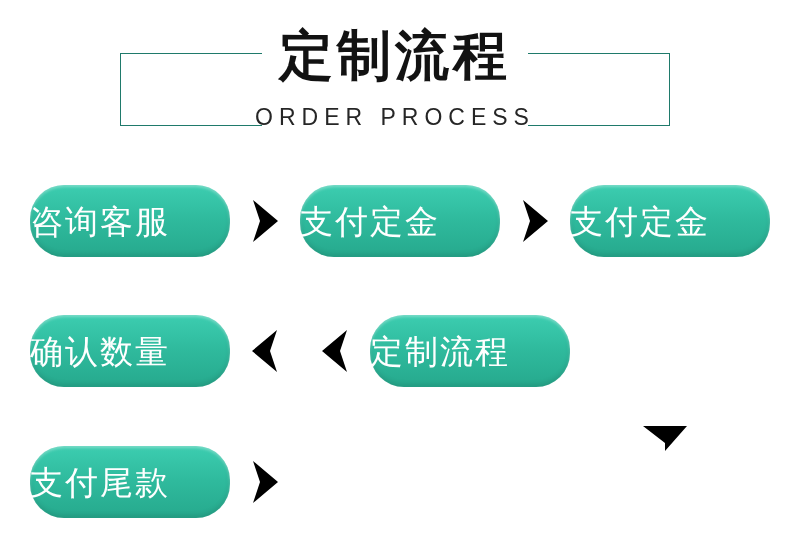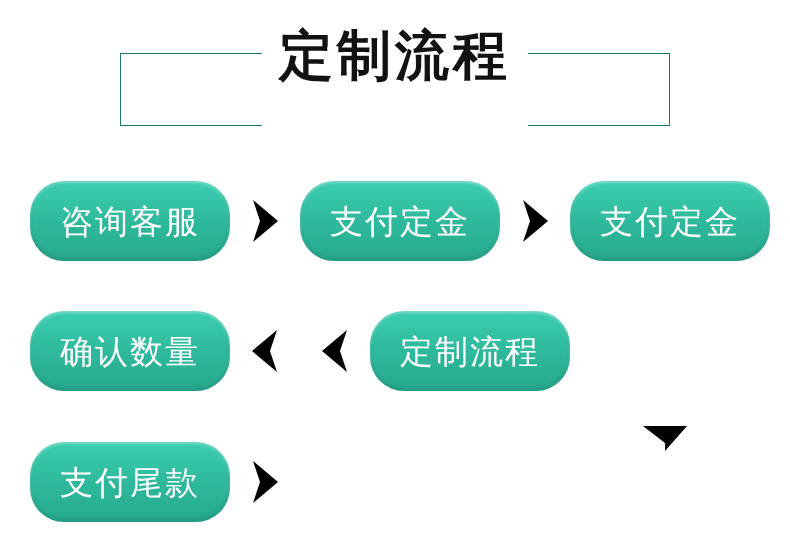--- a/index.html
+++ b/index.html
@@ -96,28 +96,28 @@
   }
   .row-1 { top: 24px; }
   .row-2 { top: 154px; }
   .row-3 { top: 285px; }
 
   .row-1 { padding-left: 30px; }
   .row-2 { padding-left: 30px; }
   .row-3 { padding-left: 30px; }
 
   .pill {
-    height: 80px;
+    height: 72px;
     border-radius: 34px;
     background: linear-gradient(180deg, #3ccdb0 0%, #2fba9d 48%, #26a98d 100%);
     box-shadow: inset 0 2px 3px rgba(255,255,255,0.32),
                 inset 0 -3px 5px rgba(0,0,0,0.10);
     display: flex;
     align-items: center;
-    justify-content: center;
+    justify-content: flex-start;
     box-sizing: border-box;
     flex: none;
   }
   .pill-w200 { width: 200px; }
   .pill-w290 { width: 290px; }
   .pill-label {
     font-size: 33px;
     font-weight: 400;
     letter-spacing: 2px;
     color: #ffffff;
@@ -151,20 +151,21 @@
   .down-right { left: 643px; top: 265px; }
 </style>
 </head>
 <body>
 
 <div class="header">
   <div class="header-frame"></div>
   <div class="frame-mask-top"></div>
   <div class="frame-mask-bottom"></div>
   <div class="title-cn">定制流程</div>
+  <div class="title-en">ORDER PROCESS</div>
 </div>
 
 <div class="flow">
 
   <div class="row row-1">
     <div class="pill pill-w200">
       <span class="pill-label">咨询客服</span>
     </div>
     <div class="arrow-slot">
       <span class="arrow-right">

